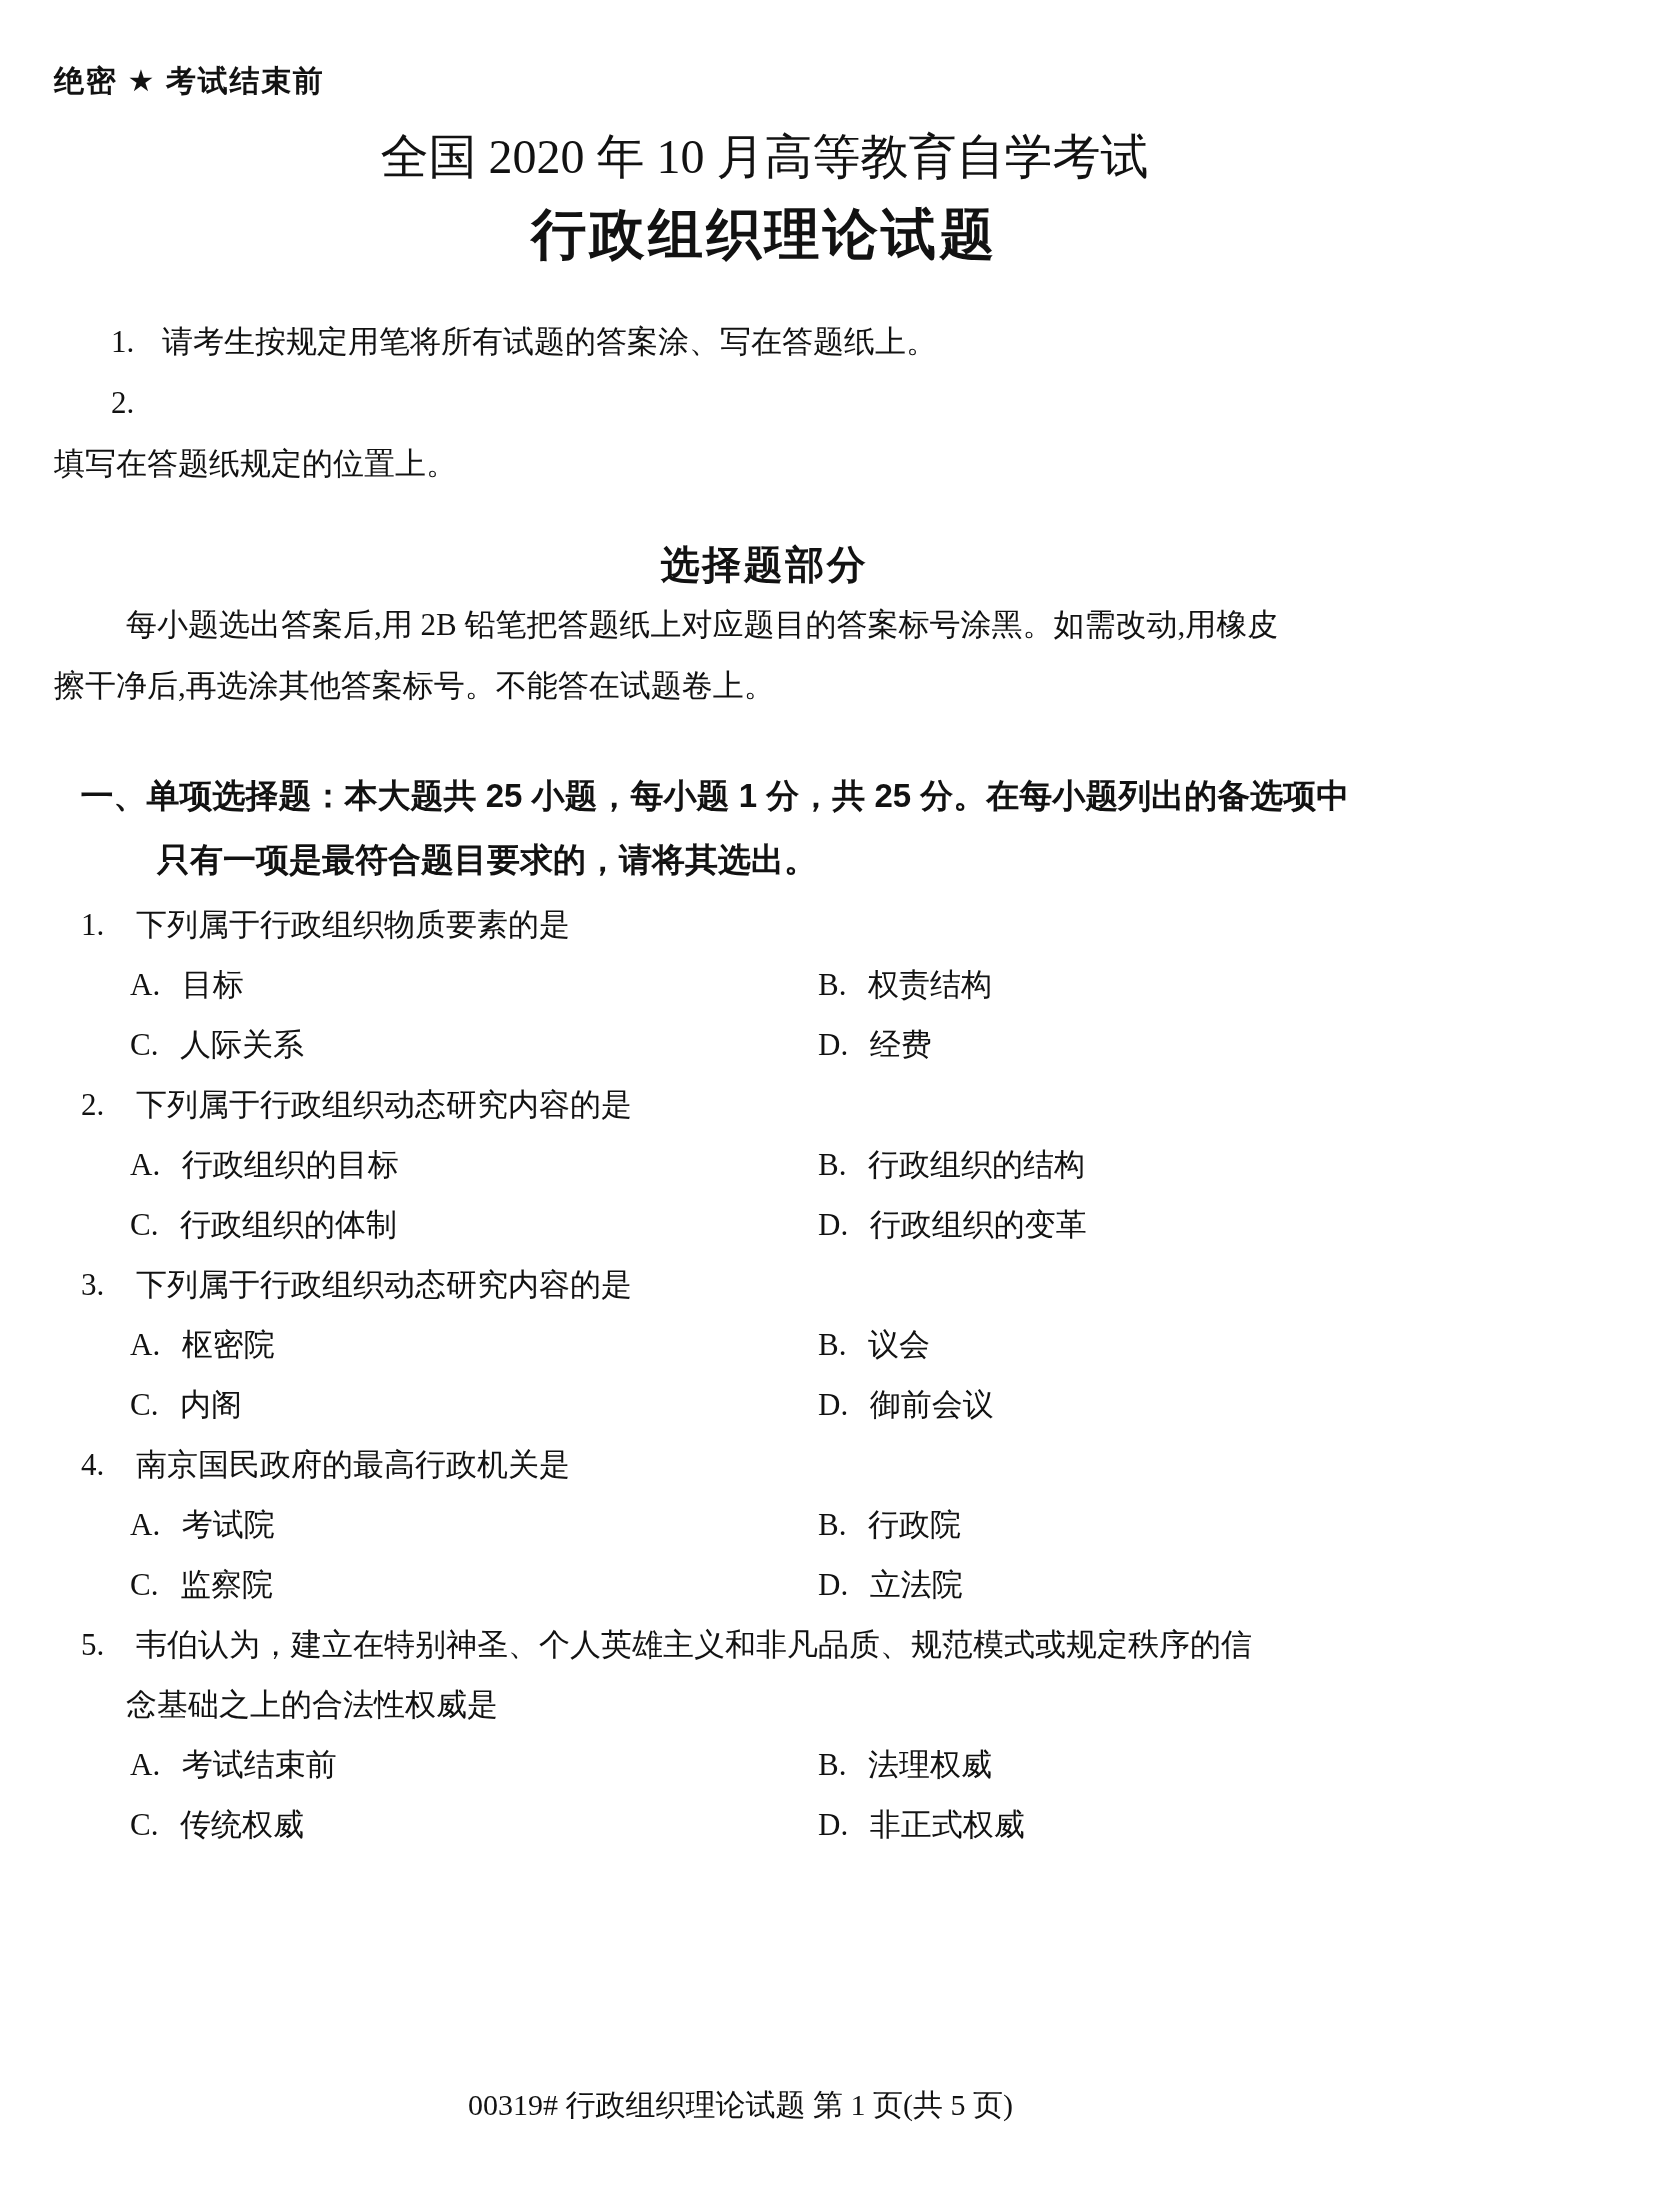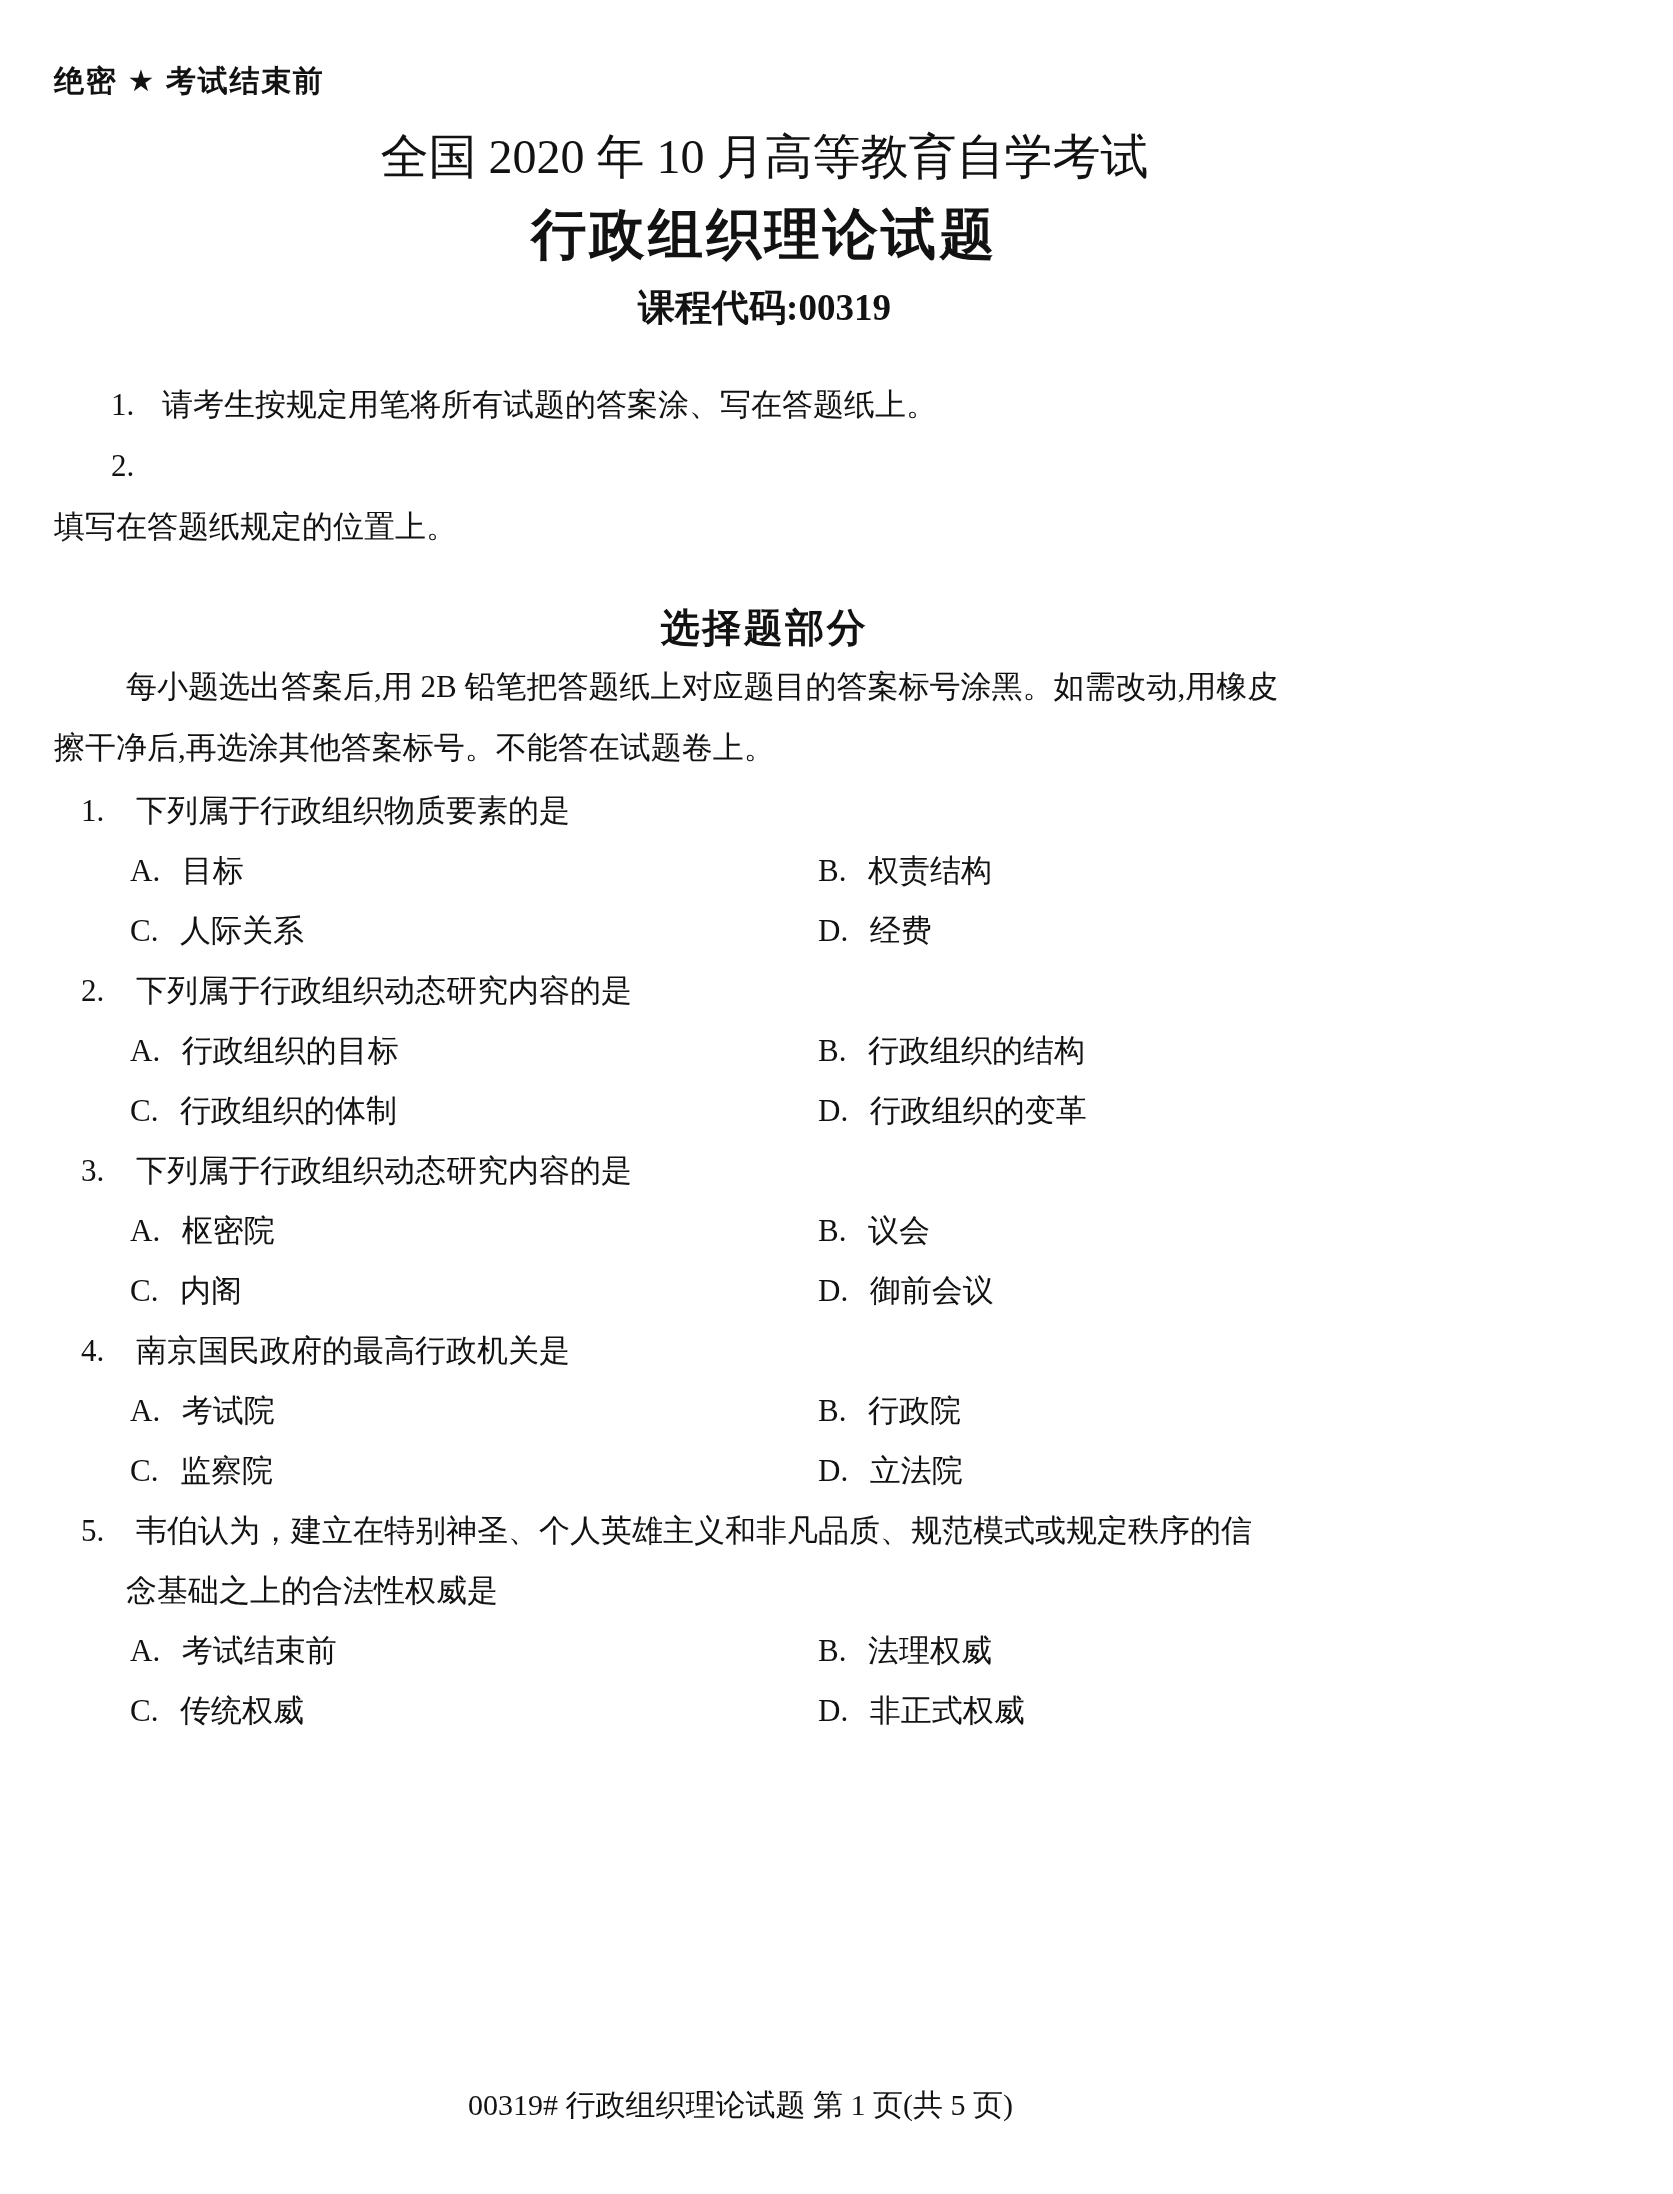--- a/index.html
+++ b/index.html
@@ -174,40 +174,43 @@
 </head>
 <body>
 
 <div class="page">
   <div class="content">
 
     <div class="security">绝密 ★ 考试结束前</div>
 
     <div class="title1">全国 2020 年 10 月高等教育自学考试</div>
     <div class="title2">行政组织理论试题</div>
-    <div class="course-code">课程代码:00319</div>
 
     <div class="instructions">
       <div class="inst-row">
         <span class="inst-num">1.</span>
         <span class="inst-text">请考生按规定用笔将所有试题的答案涂、写在答题纸上。</span>
       </div>
       <div class="inst-row">
         <span class="inst-num">2.</span>
       </div>
       <div class="inst-cont">填写在答题纸规定的位置上。</div>
     </div>
 
     <div class="section-heading">选择题部分</div>
 
     <div class="notes">
       <div class="notes-line1">每小题选出答案后,用 2B 铅笔把答题纸上对应题目的答案标号涂黑。如需改动,用橡皮</div>
       <div class="notes-line2">擦干净后,再选涂其他答案标号。不能答在试题卷上。</div>
     </div>
 
+    <div class="part1-heading">
+      <div class="part1-line1">一、单项选择题：本大题共 25 小题，每小题 1 分，共 25 分。在每小题列出的备选项中</div>
+      <div class="part1-line2">只有一项是最符合题目要求的，请将其选出。</div>
+    </div>
 
     <div class="mcq">
 
       <div class="q-block">
         <div class="mrow q-row">
           <span class="qnum">1.</span>
           <span class="qtext">下列属于行政组织物质要素的是</span>
         </div>
         <div class="mrow opt-row">
           <span class="opt opt-a">

